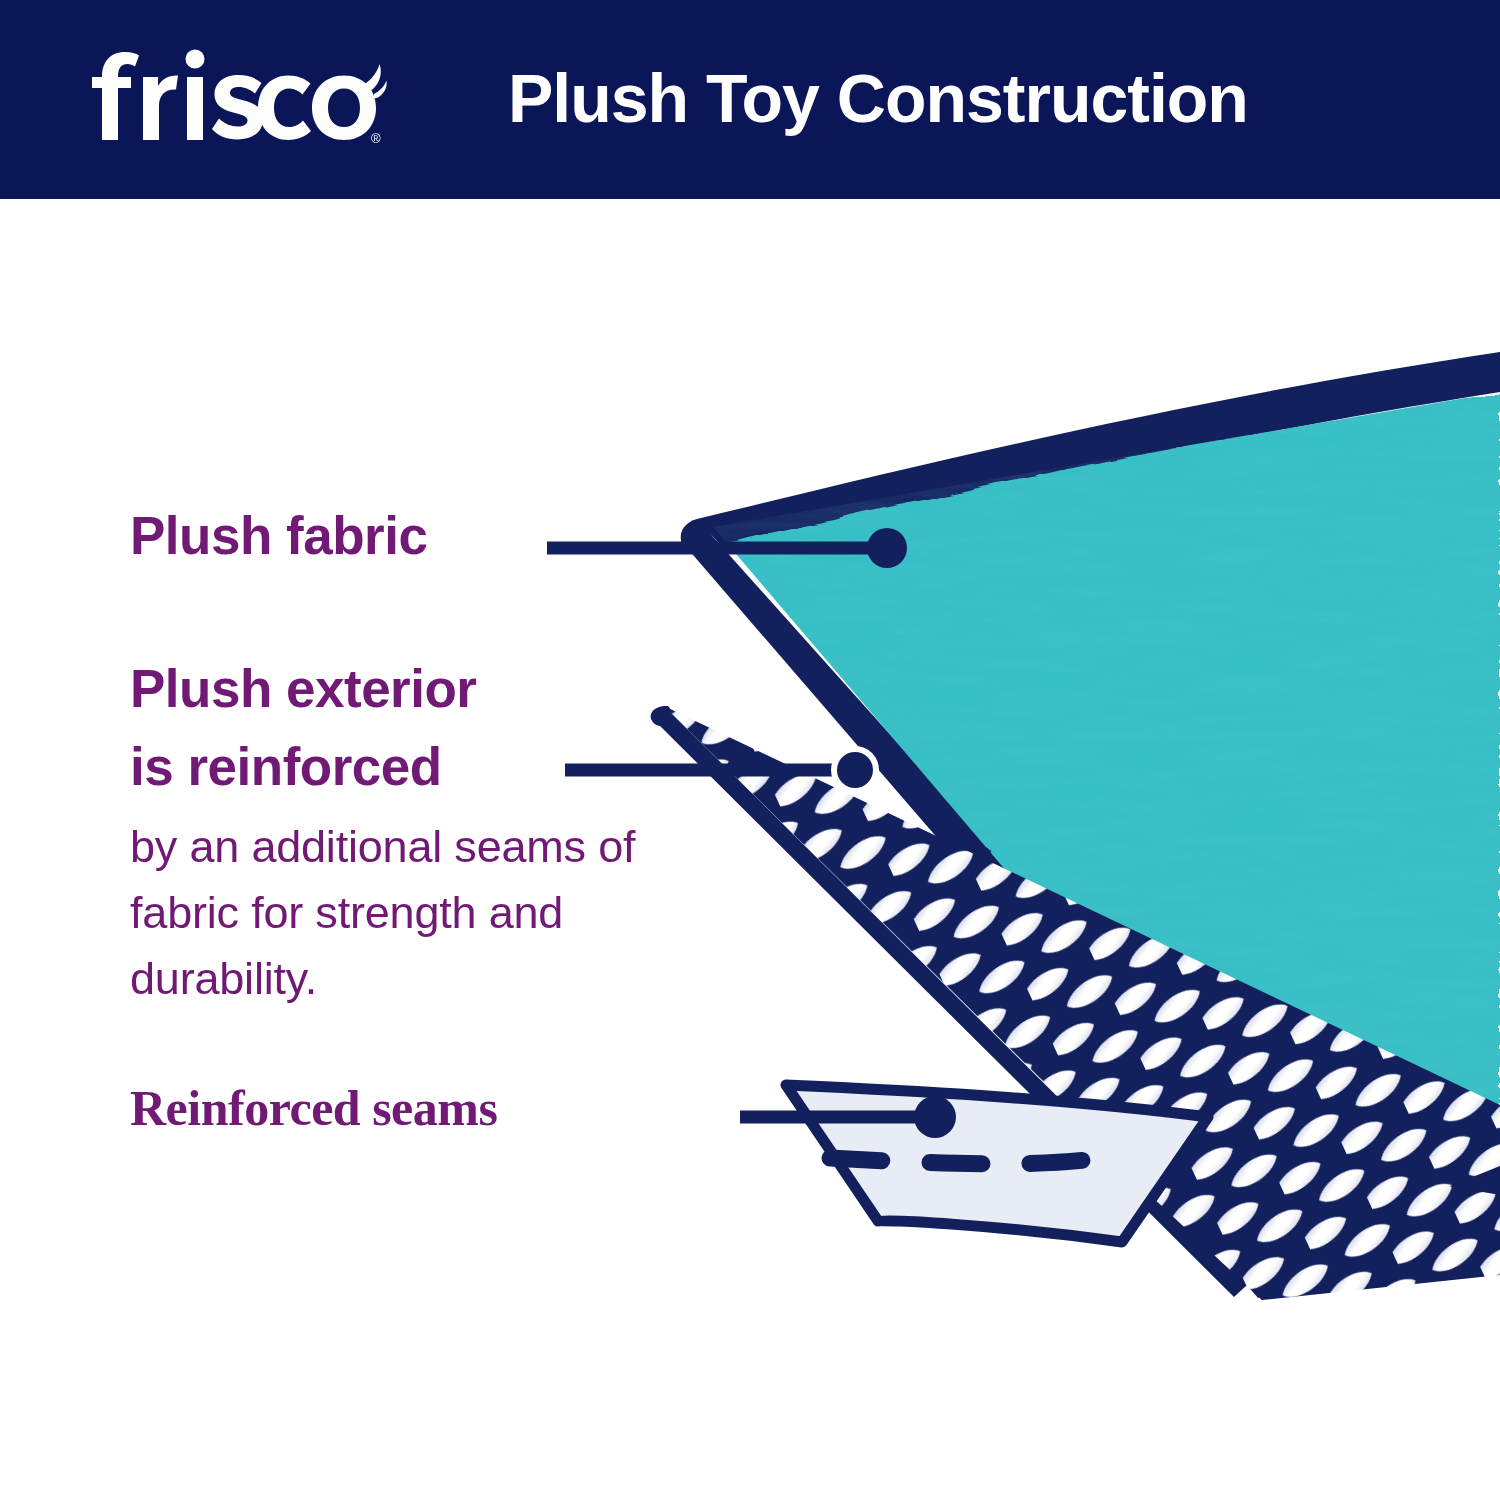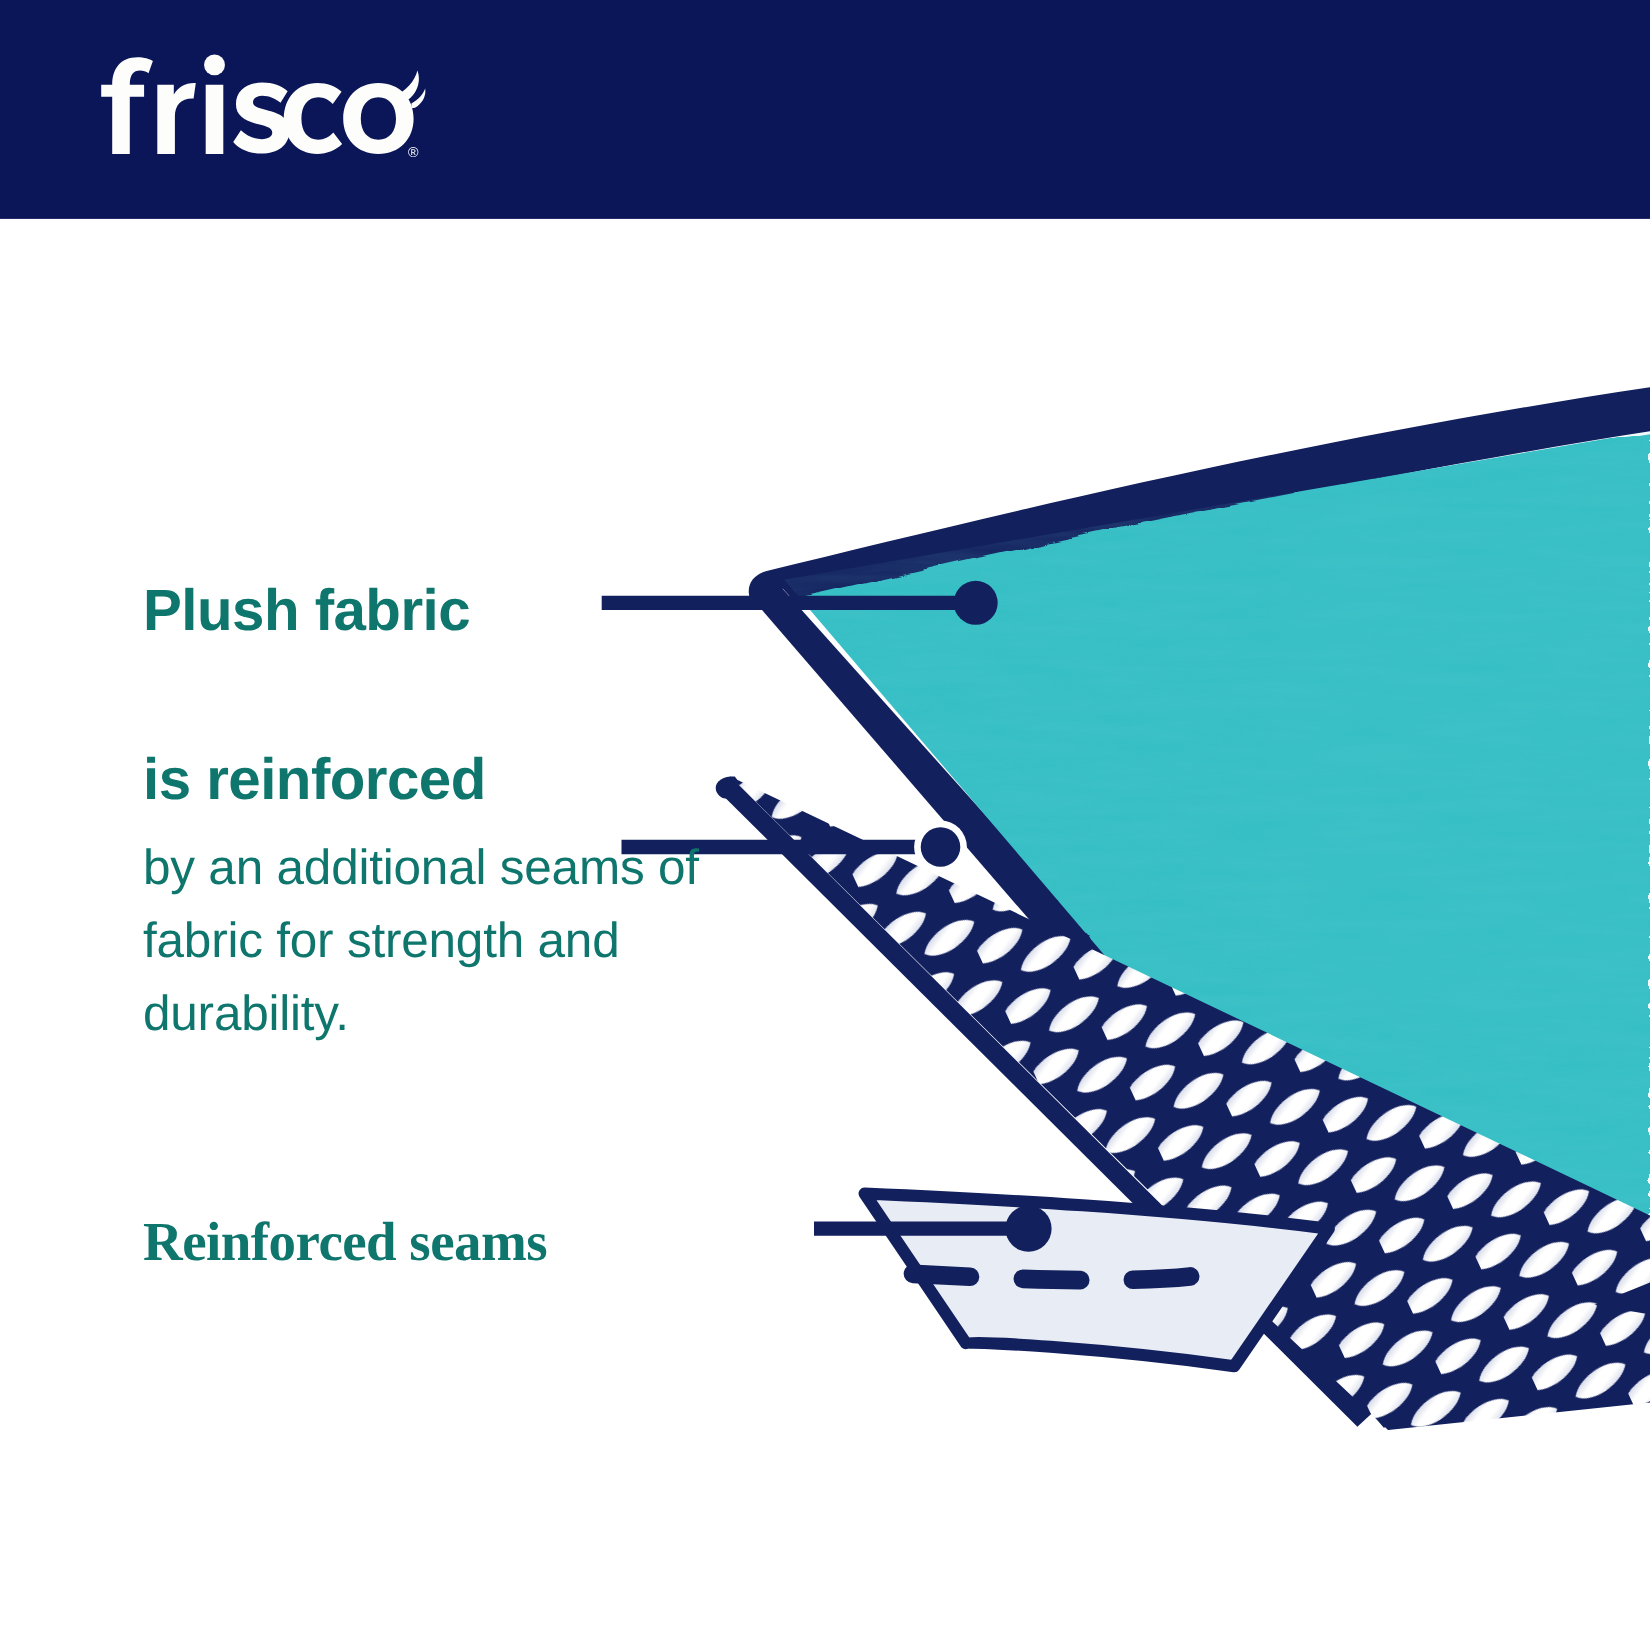--- a/index.html
+++ b/index.html
@@ -51,22 +51,21 @@
     position: absolute;
     left: 0;
     top: 199px;
     width: 1500px;
     height: 1301px;
   }
 
   
   .callout {
     position: absolute;
-    color: #0f766e;
-    margin-top: 20px;
+    color: #701a75;
   }
   .callout-head {
     font-weight: bold;
     letter-spacing: -0.5px;
   }
   .callout-body {
     font-weight: normal;
     letter-spacing: -0.2px;
   }
 
@@ -144,20 +143,21 @@
                  C237 96 224 82.5 224 64 C224 45 237 31.5 256 31.5 Z
                  M256 44.5 C246 44.5 240 52.5 240 64 C240 75.5 246 83 256 83
                  C266 83 272 75.5 272 64 C272 52.5 266 44.5 256 44.5 Z"></path>
 
         <path d="M272 43 C281 38 289 30 291.5 20 C294.5 28 292.5 38 285 45 C281 48.5 276 50 272 49.5 Z"></path>
         <path d="M286 50 C292 47 296.5 42 298.5 36.5 C299.5 42 297 48.5 291.5 52.5 C289.5 54 287.5 54.5 286 54 Z"></path>
       </g>
       <text x="283" y="99" font-family="'Liberation Sans', sans-serif" font-size="13" fill="#FDFDFB">®</text>
     </svg>
 
+    <div id="header-title">Plush Toy Construction</div>
   </div>
 
   <svg id="illustration" viewBox="0 199 1500 1301">
     <defs>
 
       <filter id="fur-texture" x="-10%" y="-10%" width="120%" height="120%">
         <feTurbulence type="fractalNoise" baseFrequency="0.012 0.09" numOctaves="4" seed="7" result="noise"></feTurbulence>
         <feDisplacementMap in="SourceGraphic" in2="noise" scale="9" xChannelSelector="R" yChannelSelector="G"></feDisplacementMap>
       </filter>
       <filter id="fur-shade" x="-10%" y="-10%" width="120%" height="120%">
@@ -257,20 +257,21 @@
       <line x1="740" y1="1117" x2="932" y2="1117" stroke="#13205E" stroke-width="13"></line>
       <circle cx="935" cy="1117" r="21" fill="#13205E"></circle>
     </g>
   </svg>
 
   <div id="callout-plush-fabric" class="callout">
     <div class="callout-head">Plush fabric</div>
   </div>
 
   <div id="callout-plush-exterior" class="callout">
+    <div class="callout-head">Plush exterior</div>
     <div class="callout-head">is reinforced</div>
     <div class="callout-body">by an additional seams of fabric for strength and durability.</div>
   </div>
 
   <div id="callout-reinforced-seams" class="callout">
     <div class="callout-head">Reinforced seams</div>
   </div>
 
 </div>
 

